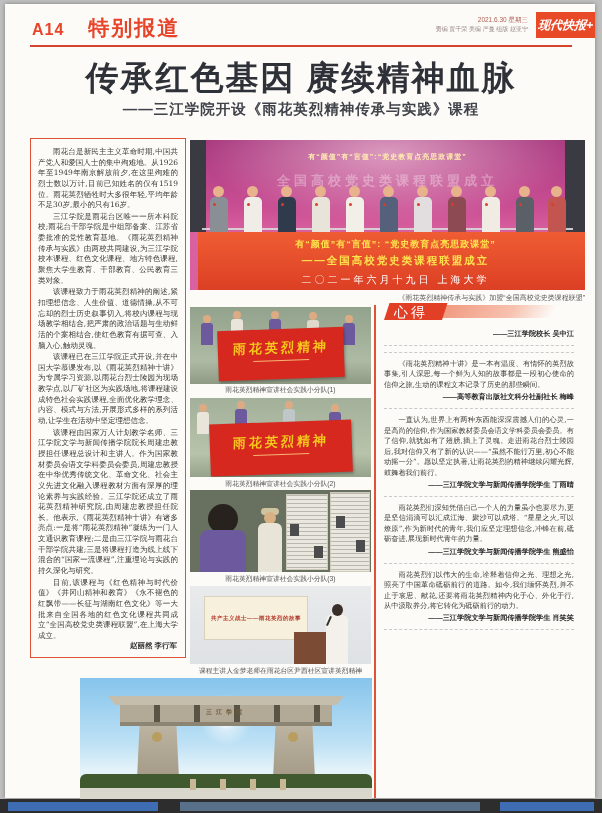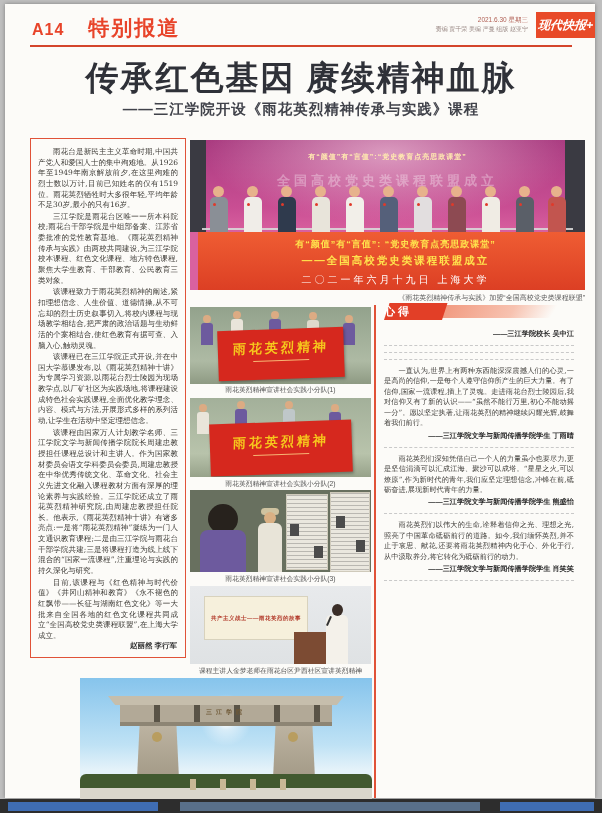--- a/index.html
+++ b/index.html
@@ -98,21 +98,21 @@
   .speaker .mic{position:absolute;left:138px;top:30px;width:2px;height:10px;background:#333;transform:rotate(24deg);}
   
   .col-divider{position:absolute;left:374px;top:305px;width:2px;height:493px;background:#e05238;}
   .xinde{position:absolute;left:384px;top:303px;width:190px;height:495px;overflow:hidden;}
   .xinde-banner{position:relative;height:18px;margin-bottom:8px;}
   .xinde-ribbon{position:absolute;left:30px;top:2px;width:140px;height:13px;
                 background:linear-gradient(90deg,#ef8a6d,#f7c2b0 70%,rgba(247,194,176,0));
                 transform:skewX(-30deg);}
   .xinde-chip{position:absolute;left:0;top:0;width:58px;height:17px;background:#e23f27;
               transform:skewX(-18deg);transform-origin:bottom left;}
-  .xinde-title{position:absolute;left:0;top:1px;font-size:11px;font-weight:700;color:#fff;letter-spacing:3px;}
+  .xinde-title{position:absolute;left:10px;top:1px;font-size:14px;font-weight:400;color:#fff;letter-spacing:3px;}
   .entry{margin-bottom:3px;}
   .entry-text{margin:0;text-indent:2em;font-size:7.2px;line-height:1.45;text-align:justify;
               color:#3e3c38;font-family:"DejaVu Serif","Liberation Serif",serif;}
   .entry-sign{margin:2px 0 0 0;text-align:right;font-size:7.2px;font-weight:bold;color:#2b2b2b;}
   .entry-sep{border:none;border-top:1px dashed #c9c9c9;margin:6px 0;}
   
   .gate{position:absolute;left:80px;top:678px;width:292px;height:122px;overflow:hidden;
         background:linear-gradient(180deg,#86c4ec 0%,#bfe2f5 55%,#e4f2f9 75%);}
   .sun{position:absolute;left:120px;top:16px;width:52px;height:52px;
        background:radial-gradient(circle,rgba(255,255,255,.95) 0 4px,rgba(255,255,255,.5) 10px,rgba(255,255,255,0) 26px);}
@@ -312,23 +312,27 @@
     <div class="xinde-banner">
       <div class="xinde-ribbon"></div>
       <div class="xinde-chip"></div>
       <div class="xinde-title">心得</div>
     </div>
     <div class="entry">
       <p class="entry-sign">——三江学院校长 吴中江</p>
     </div>
     <hr class="entry-sep">
     <hr class="entry-sep">
-    <hr class="entry-sep">
-    <div class="entry">
-      <p class="entry-text">一直认为,世界上有两种东西能深深震撼人们的心灵,一是高尚的信仰,一是每个人遵守信仰所产生的巨大力量。有了信仰,国家一流课程,插上了灵魂。走进雨花台烈士陵园后,我对信仰又有了新的认识——“虽然不能行万里,初心不能动摇一分”。愿以坚定执著,让雨花英烈的精神继续闪耀光辉,鼓舞着我们前行。</p>
+    <div class="entry">
+      <p class="entry-text">《雨花英烈精神十讲》是一本有温度、有情怀的英烈故事集,引人深思,每一个鲜为人知的故事都是一段初心使命的信仰之旅,生动的课程文本记录了历史的那些瞬间。</p>
+      <p class="entry-sign">——高等教育出版社文科分社副社长 梅峰</p>
+    </div>
+    <hr class="entry-sep">
+    <div class="entry">
+      <p class="entry-text">一直认为,世界上有两种东西能深深震撼人们的心灵,一是高尚的信仰,作为国家教材委员会语文学科委员会委员。有了信仰,就犹如有了翅膀,插上了灵魂。走进雨花台烈士陵园后,我对信仰又有了新的认识——“虽然不能行万里,初心不能动摇一分”。愿以坚定执著,让雨花英烈的精神继续闪耀光辉,鼓舞着我们前行。</p>
       <p class="entry-sign">——三江学院文学与新闻传播学院学生 丁雨晴</p>
     </div>
     <hr class="entry-sep">
     <div class="entry">
       <p class="entry-text">雨花英烈们深知凭借自己一个人的力量虽小也要尽力,更是坚信涓滴可以汇成江海、聚沙可以成塔。“星星之火,可以燎原”,作为新时代的青年,我们应坚定理想信念,冲锋在前,砥砺奋进,展现新时代青年的力量。</p>
       <p class="entry-sign">——三江学院文学与新闻传播学院学生 熊盛怡</p>
     </div>
     <hr class="entry-sep">
     <div class="entry">
       <p class="entry-text">雨花英烈们以伟大的生命,诠释着信仰之光、理想之光,照亮了中国革命砥砺前行的道路。如今,我们缅怀英烈,并不止于哀思、献花,还要将雨花英烈精神内化于心、外化于行,从中汲取养分,将它转化为砥砺前行的动力。</p>

